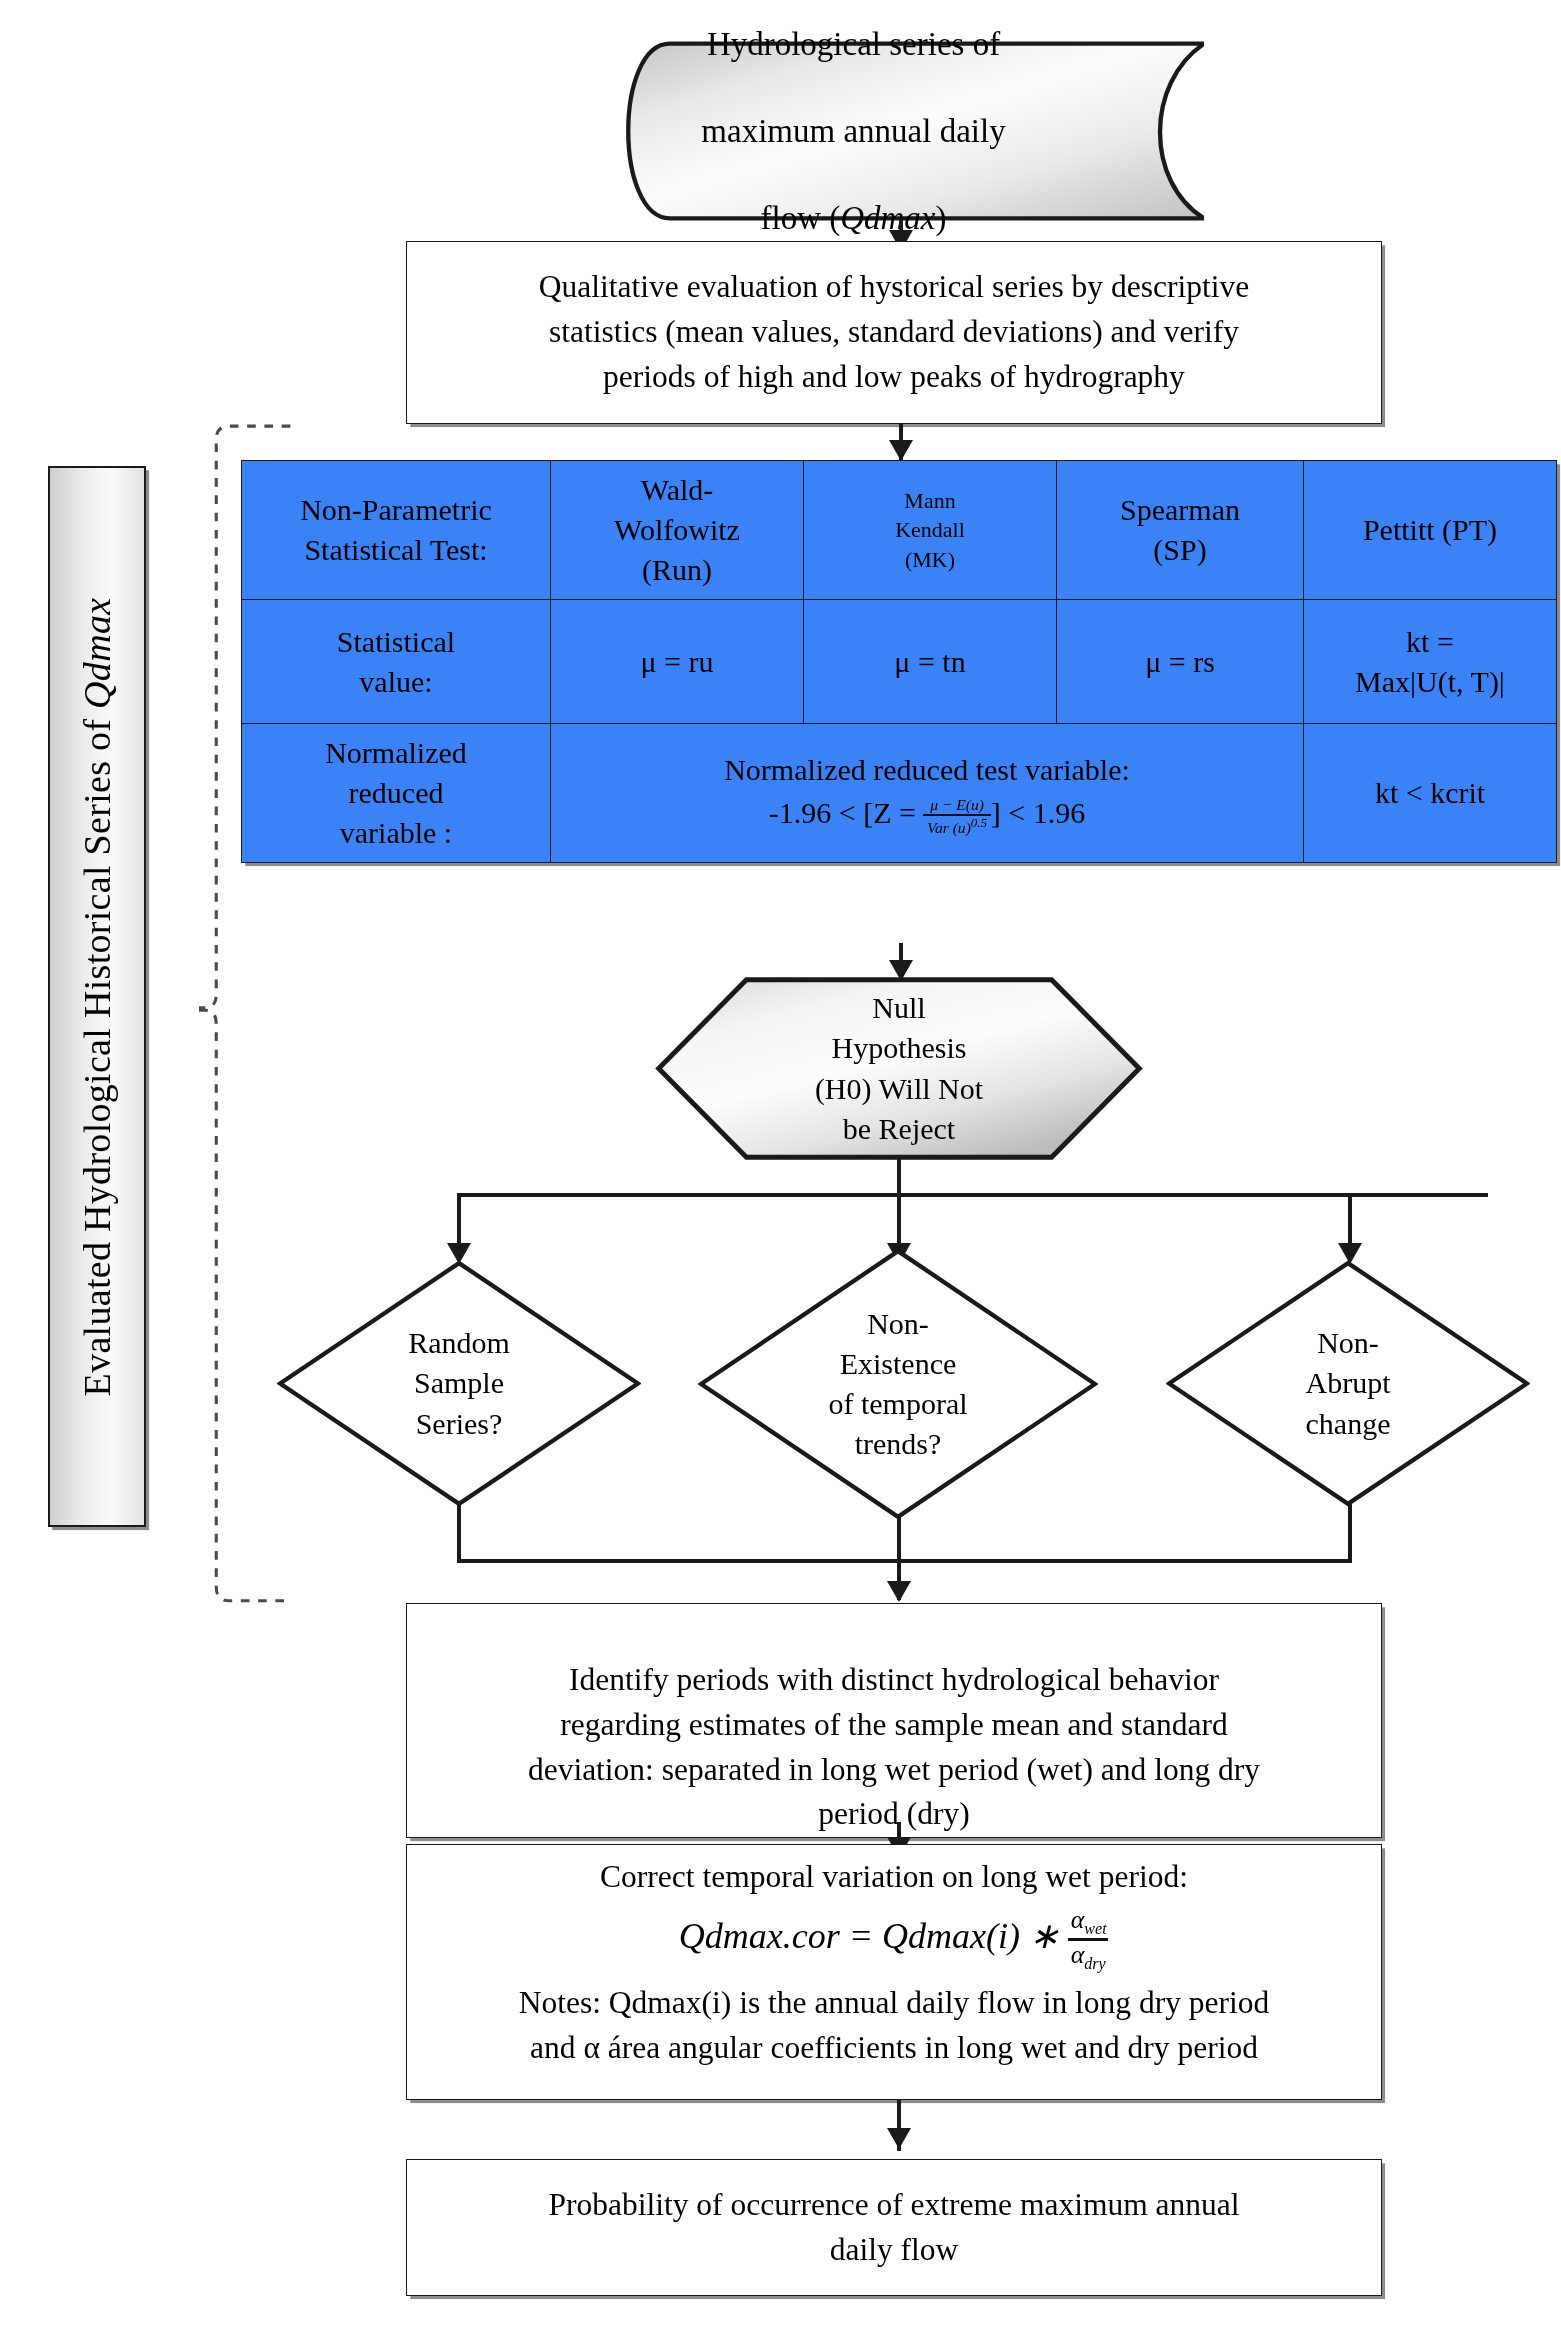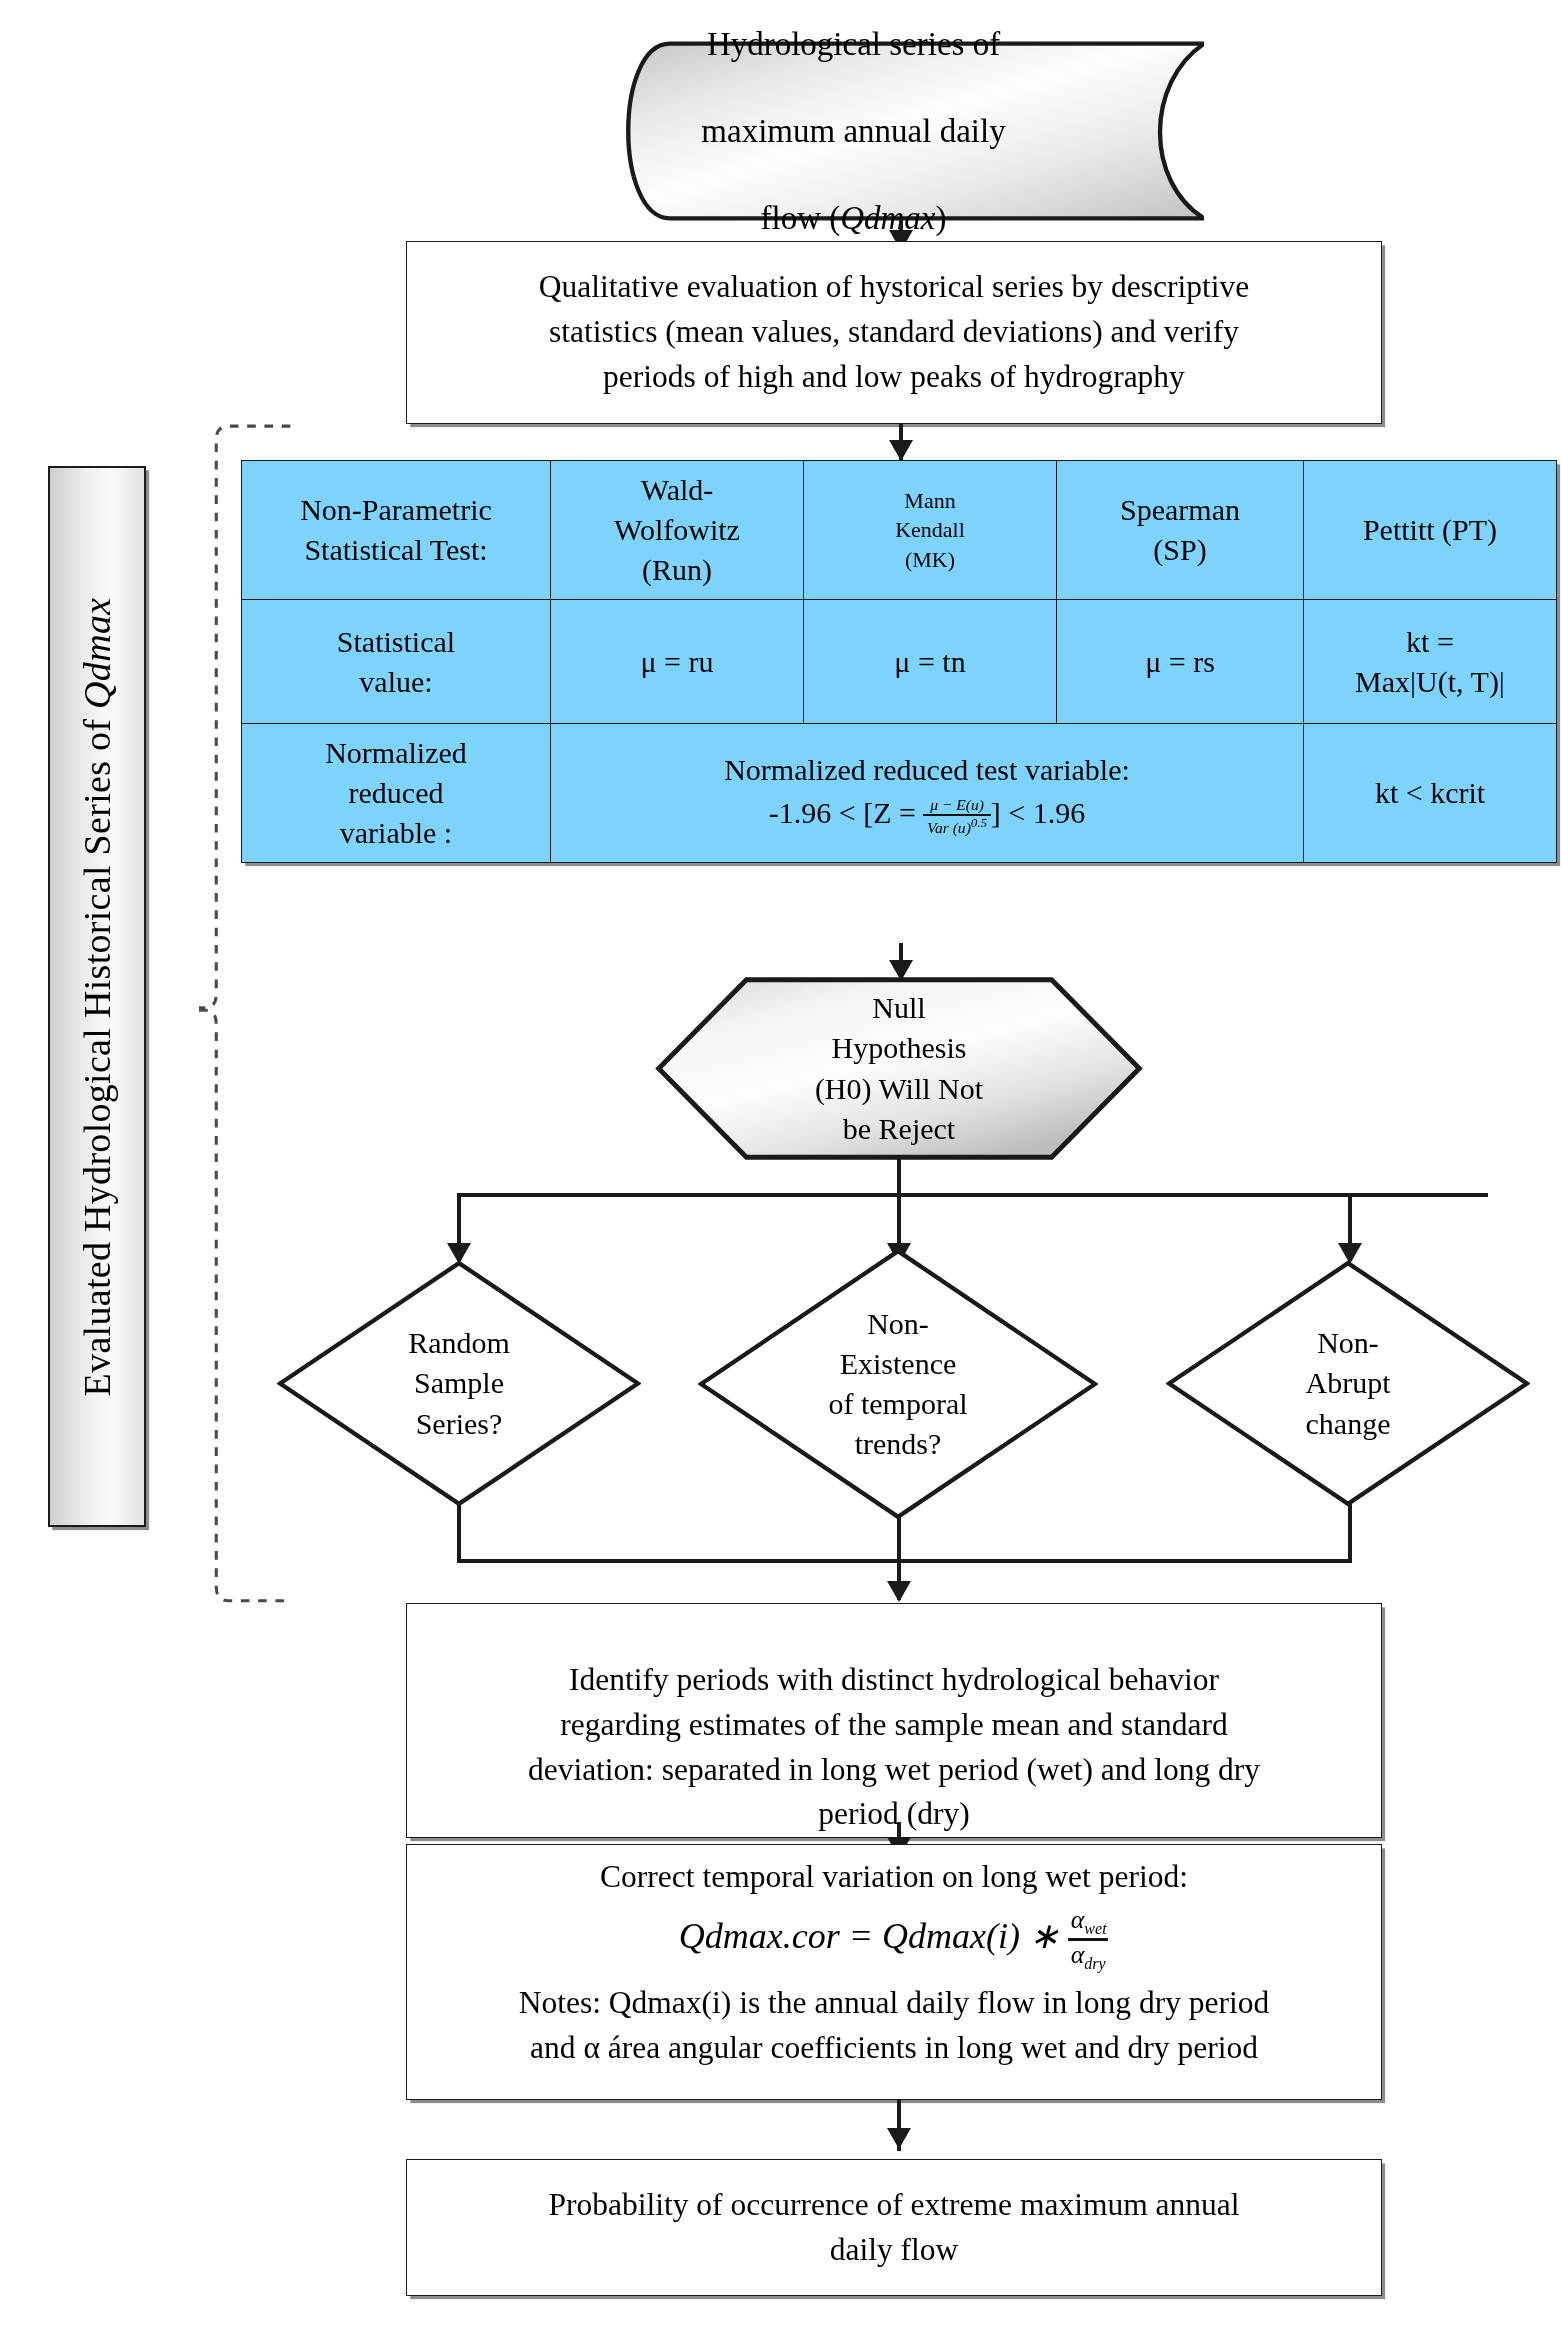--- a/index.html
+++ b/index.html
@@ -27,21 +27,21 @@
   
   .dia-wrap{position:absolute;}
   .dia-svg{position:absolute;inset:0;width:100%;height:100%;}
   .dia-text{
     position:absolute;inset:0;display:flex;align-items:center;justify-content:center;
     text-align:center;line-height:1.34;
   }
 
   
   table.grid{
-    position:absolute;border-collapse:collapse;table-layout:fixed;background:#7dd3fc;
+    position:absolute;border-collapse:collapse;table-layout:fixed;background:#3b82f6;
   }
   table.grid td{
     border:1.9px solid #1a1a1a;text-align:center;vertical-align:middle;
     line-height:1.33;padding:3.7px 6.2px;
   }
 
   
   .sidebar{
     position:absolute;
     border:2.5px solid #1a1a1a;

